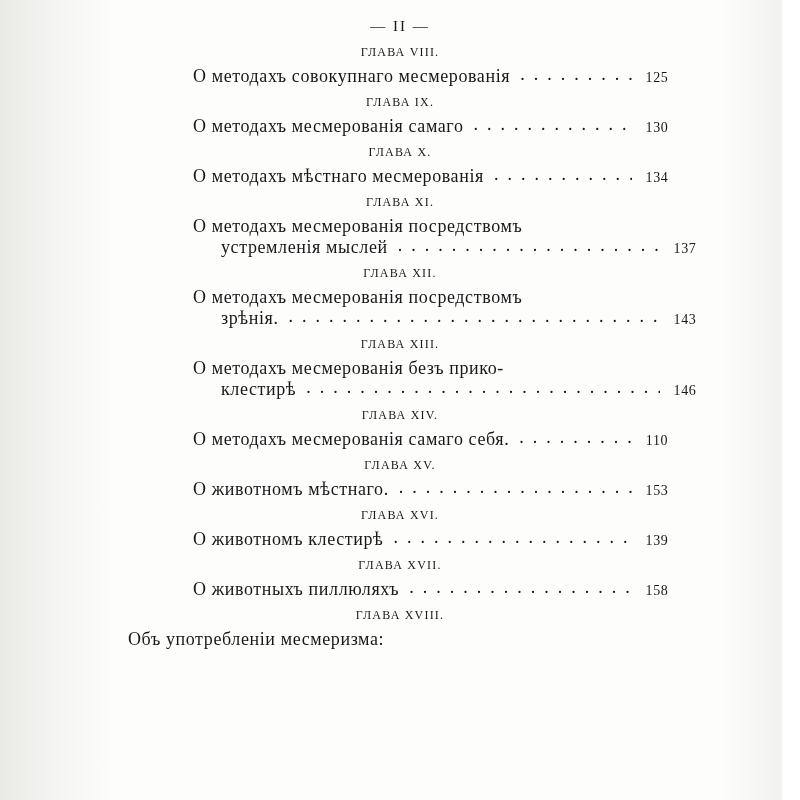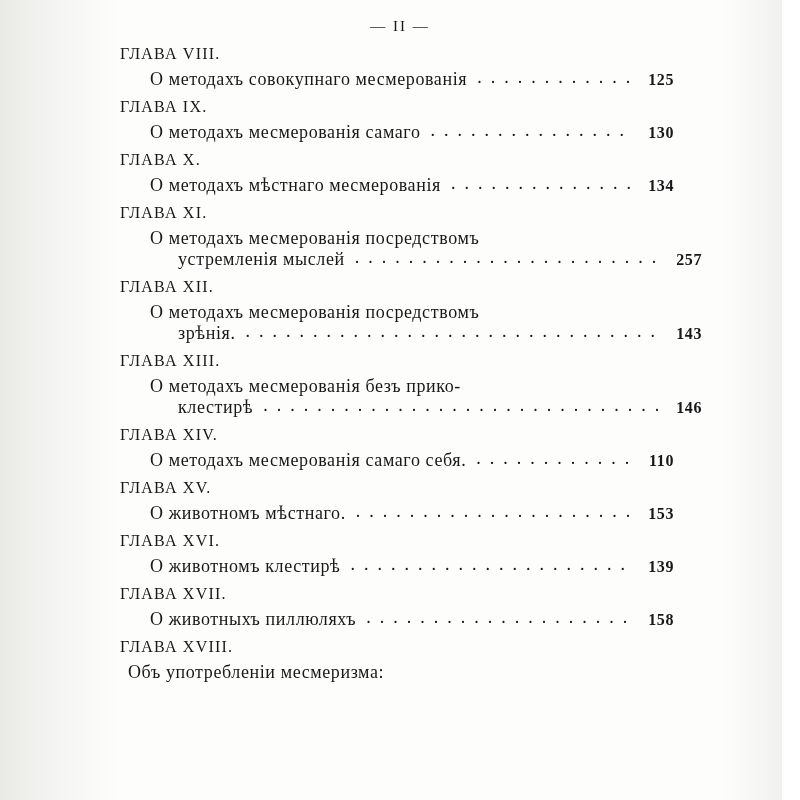--- a/index.html
+++ b/index.html
@@ -42,21 +42,22 @@
   }
   .folio {
     text-align: center;
     font-size: 15px;
     letter-spacing: 2px;
     margin-top: 18px;
     margin-bottom: 10px;
     white-space: pre;
   }
   .chapter-head {
-    font-size: 16px;
+    text-align: center;
+    font-size: 12px;
     letter-spacing: 1.2px;
     margin: 8px 0 6px 0;
     white-space: pre;
     font-family: Liberation Serif, serif;
   }
   .entry {
     display: block;
     font-size: 18px;
     letter-spacing: 0.6px;
     margin: 0 0 4px 0;
@@ -67,37 +68,38 @@
     display: flex;
     align-items: baseline;
     width: 100%;
   }
   .entry-line.second {
     padding-left: 28px;
   }
   .entry-title {
     white-space: pre;
     flex: 0 0 auto;
+    margin-left: 43px;
   }
   .leader {
     flex: 1 1 auto;
     overflow: hidden;
     white-space: nowrap;
     margin: 0 8px 0 10px;
     letter-spacing: 9px;
     font-size: 18px;
     color: #17181a;
     transform: translateY(-2px);
   }
   .page-num {
     flex: 0 0 auto;
-    font-weight: bold;
-    font-size: 16px;
+    font-weight: normal;
+    font-size: 14px;
     min-width: 34px;
-    text-align: right;
+    text-align: center;
     padding-right: 6px;
   }
   .final-line {
     font-size: 18px;
     letter-spacing: 0.6px;
     padding-left: 8px;
     white-space: pre;
   }
 </style>
 </head>
@@ -132,21 +134,21 @@
           </div>
         </div>
         <div class="chapter-head">ГЛАВА XI.</div>
         <div class="entry">
           <div class="entry-line">
             <span class="entry-title">О методахъ месмерованія посредствомъ</span>
           </div>
           <div class="entry-line second">
             <span class="entry-title">устремленія мыслей</span>
             <span class="leader">........................................</span>
-            <span class="page-num">257</span>
+            <span class="page-num">137</span>
           </div>
         </div>
         <div class="chapter-head">ГЛАВА XII.</div>
         <div class="entry">
           <div class="entry-line">
             <span class="entry-title">О методахъ месмерованія посредствомъ</span>
           </div>
           <div class="entry-line second">
             <span class="entry-title">зрѣнія.</span>
             <span class="leader">........................................</span>

